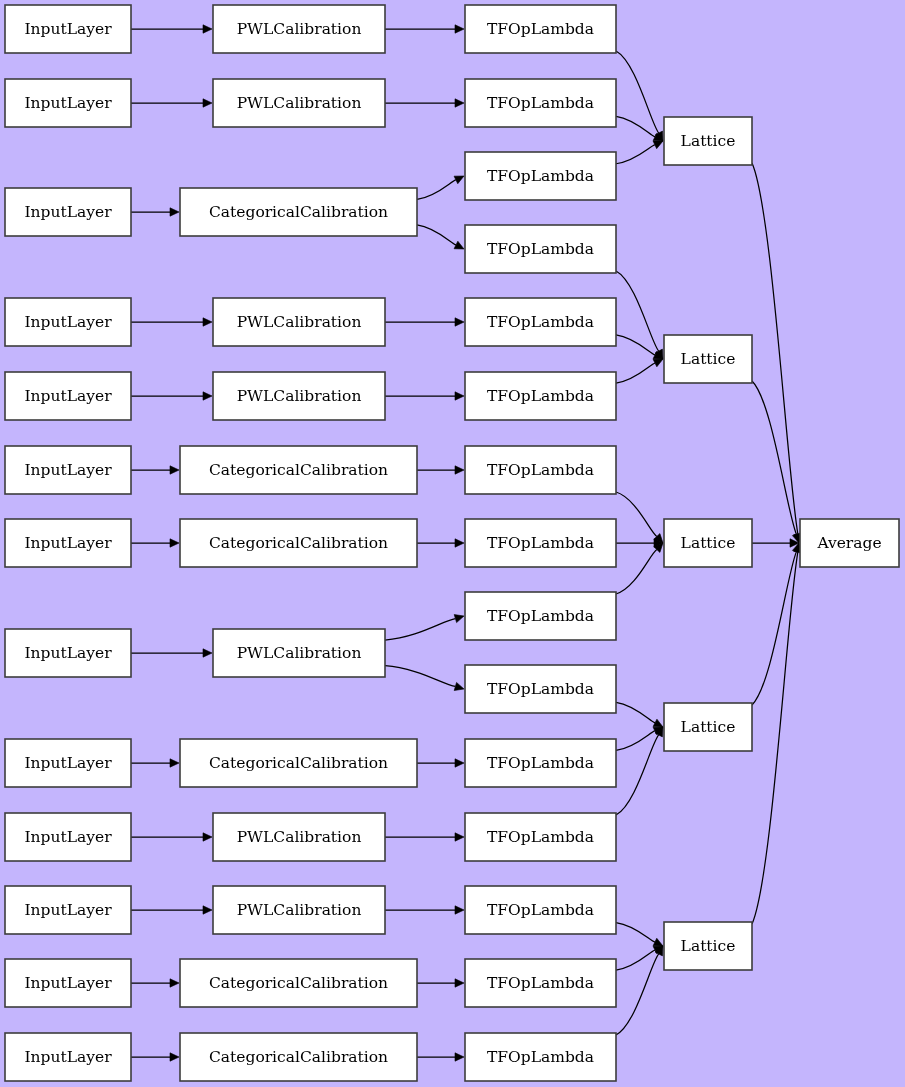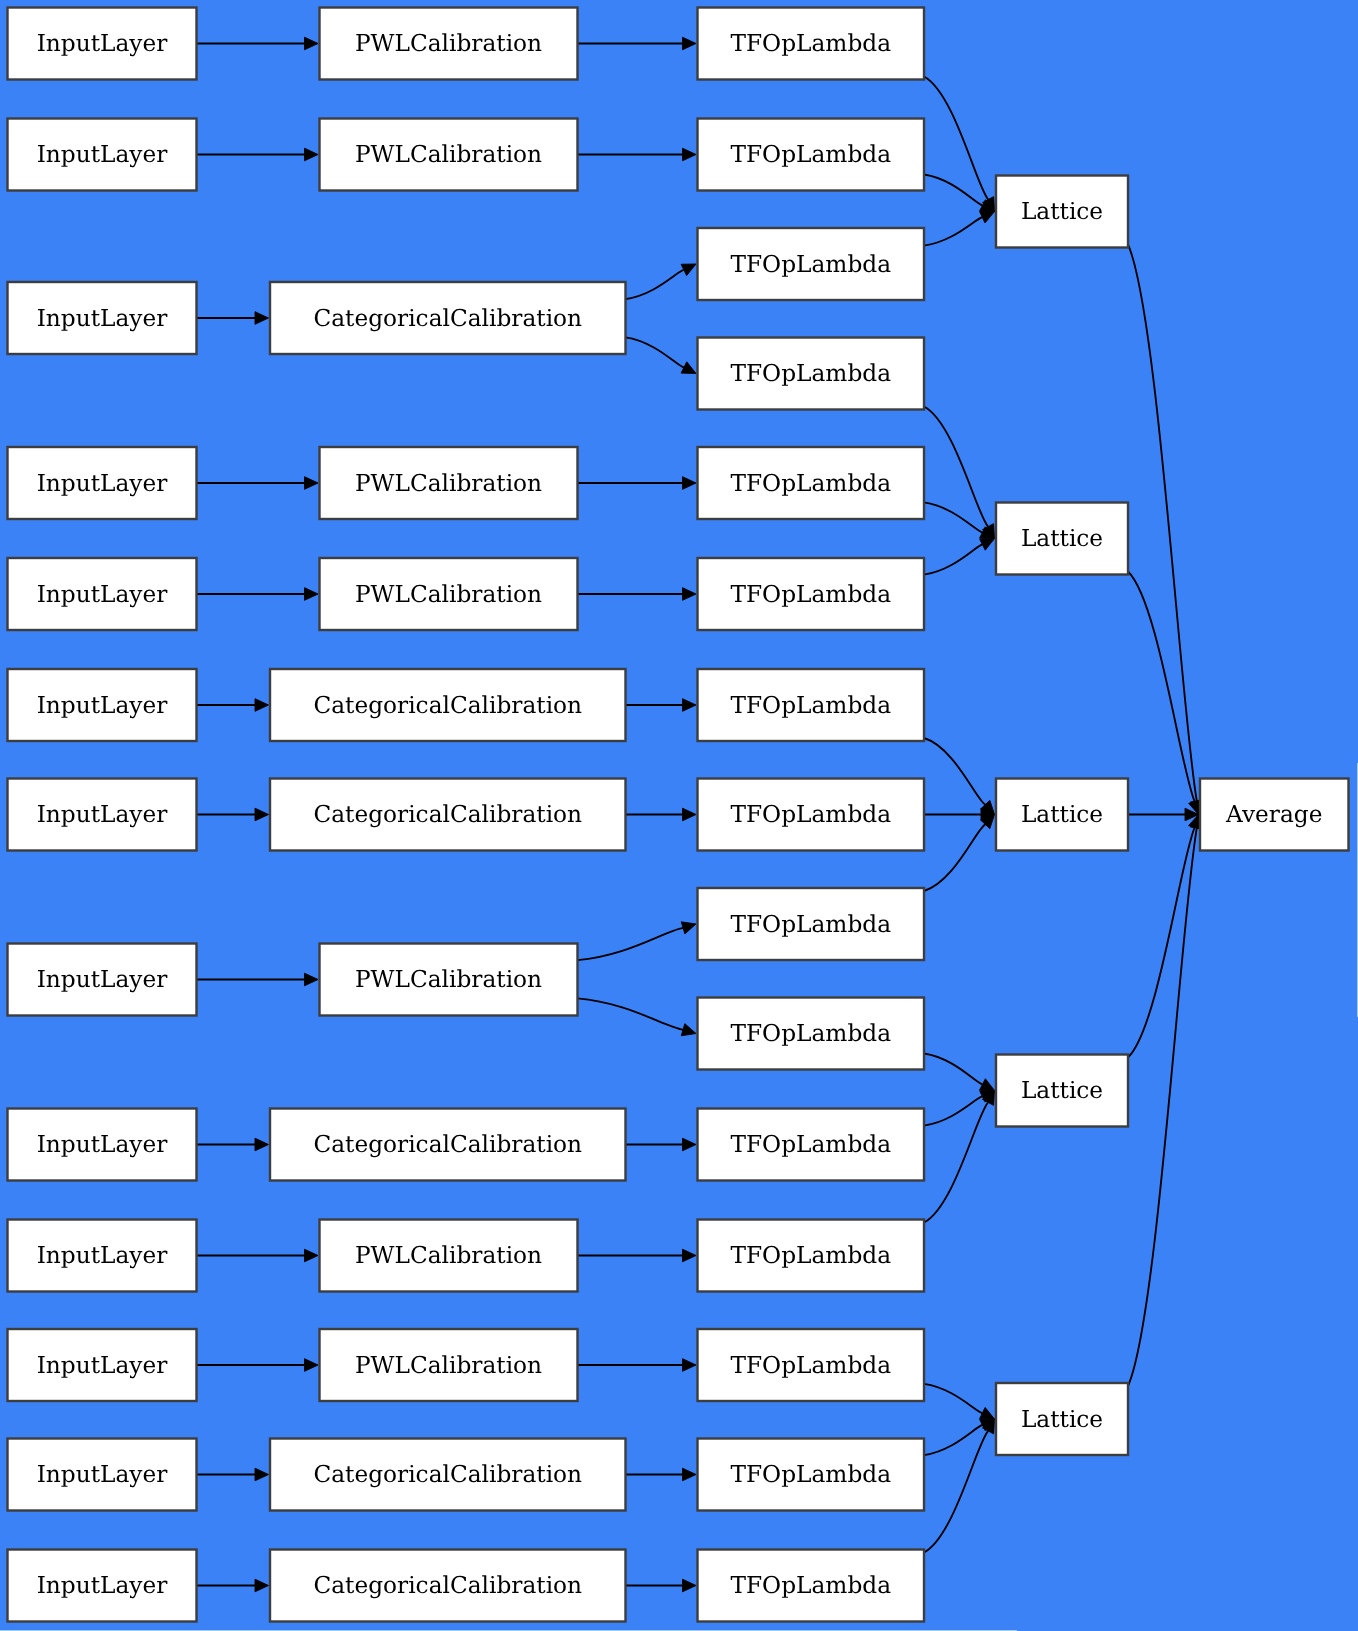--- a/index.html
+++ b/index.html
@@ -7,21 +7,21 @@
     padding: 0;
     background: #ffffff;
   }
   body {
     font-family: "DejaVu Serif", "Liberation Serif", serif;
   }
   #graph-root {
     position: relative;
     width: 905px;
     height: 1087px;
-    background: #3b82f6;
+    background: #c4b5fd;
     overflow: hidden;
   }
   #graph-svg {
     display: block;
     width: 905px;
     height: 1087px;
   }
   .node-rect {
     fill: #ffffff;
     stroke: #3d3d3d;

